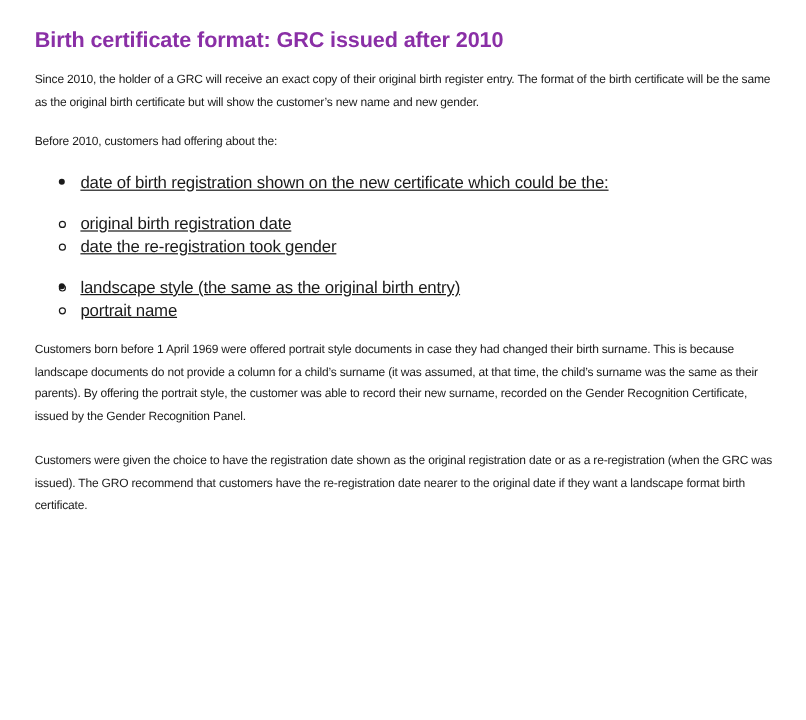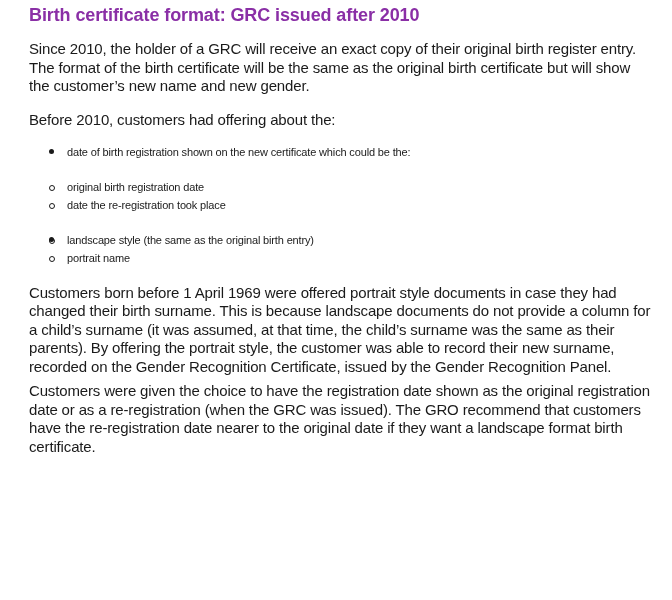--- a/index.html
+++ b/index.html
@@ -1,49 +1,49 @@
 <!DOCTYPE html>
 <html><head>
   <meta charset="utf-8">
   <style>
     html, body { margin: 0; padding: 0; background: #ffffff; }
     body {
       width: 672px; height: 600px; overflow: hidden;
       font-family: "Liberation Sans", sans-serif;
       color: #1a1a1a;
     }
-    .doc { position: relative; padding: 4px 20px 0 29px; }
+    .doc { position: relative; padding: 22px 20px 0 29px; }
     h2 {
       font-family: "Liberation Sans", sans-serif;
       font-size: 18px; font-weight: bold; color: #8a2fa6;
       margin: 0; line-height: 22px; letter-spacing: -0.1px;
     }
     p {
-      font-size: 15px; line-height: 18.5px; margin: 0;
+      font-size: 10px; line-height: 18.5px; margin: 0;
       letter-spacing: -0.15px;
     }
     .h1 { margin-top: 0; }
     .p1 { margin-top: 14px; }
     .h2 { margin-top: 9px; }
     .p2 { margin-top: 15px; }
     ul.l1 { list-style: none; margin: 14px 0 0 0; padding: 0 0 0 38px; }
-    ul.l1 > li { position: relative; font-size: 11px; line-height: 18.5px; letter-spacing: -0.15px; }
+    ul.l1 > li { position: relative; font-size: 14px; line-height: 18.5px; letter-spacing: -0.15px; text-decoration: underline; }
     ul.l1 > li > .bullet {
       position: absolute; left: -18px; top: 6px; width: 5px; height: 5px;
       background: #1a1a1a; border-radius: 50%;
     }
     ul.l2 { list-style: none; margin: 16px; padding: 0 0 0 20px; }
     ul.l2 > li { position: relative; }
     ul.l2 > li > .sub-bullet {
       position: absolute; left: -18px; top: 7px; width: 4px; height: 4px;
       border: 1px solid #1a1a1a; border-radius: 50%;
     }
     ul.l2 { margin-left: -20px; padding-left: 20px; }
     .p3 { margin-top: 0; }
-    .p4 { margin-top: 6px; }
+    .p4 { margin-top: 19px; }
   </style>
 </head>
 <body>
 
 <div class="doc">
   <h2 class="h1">Birth certificate format: GRC issued after 2010</h2>
   <p class="p1">Since 2010, the holder of a GRC will receive an exact copy of their original birth register entry. The format of the birth certificate will be the same as the original birth certificate but will show the customer’s new name and new gender.</p>
 
   <p class="p2">Before 2010, customers had offering about the:</p>
 
@@ -51,21 +51,21 @@
     <li>
       <span class="bullet"></span>
       <span>date of birth registration shown on the new certificate which could be the:</span>
       <ul class="l2">
         <li>
           <span class="sub-bullet"></span>
           <span>original birth registration date</span>
         </li>
         <li>
           <span class="sub-bullet"></span>
-          <span>date the re-registration took place</span>
+          <span>date the re-registration took gender</span>
         </li>
       </ul>
     </li>
     <li>
       <span class="bullet"></span>
       <ul class="l2">
         <li>
           <span class="sub-bullet"></span>
           <span>landscape style (the same as the original birth entry)</span>
         </li>

